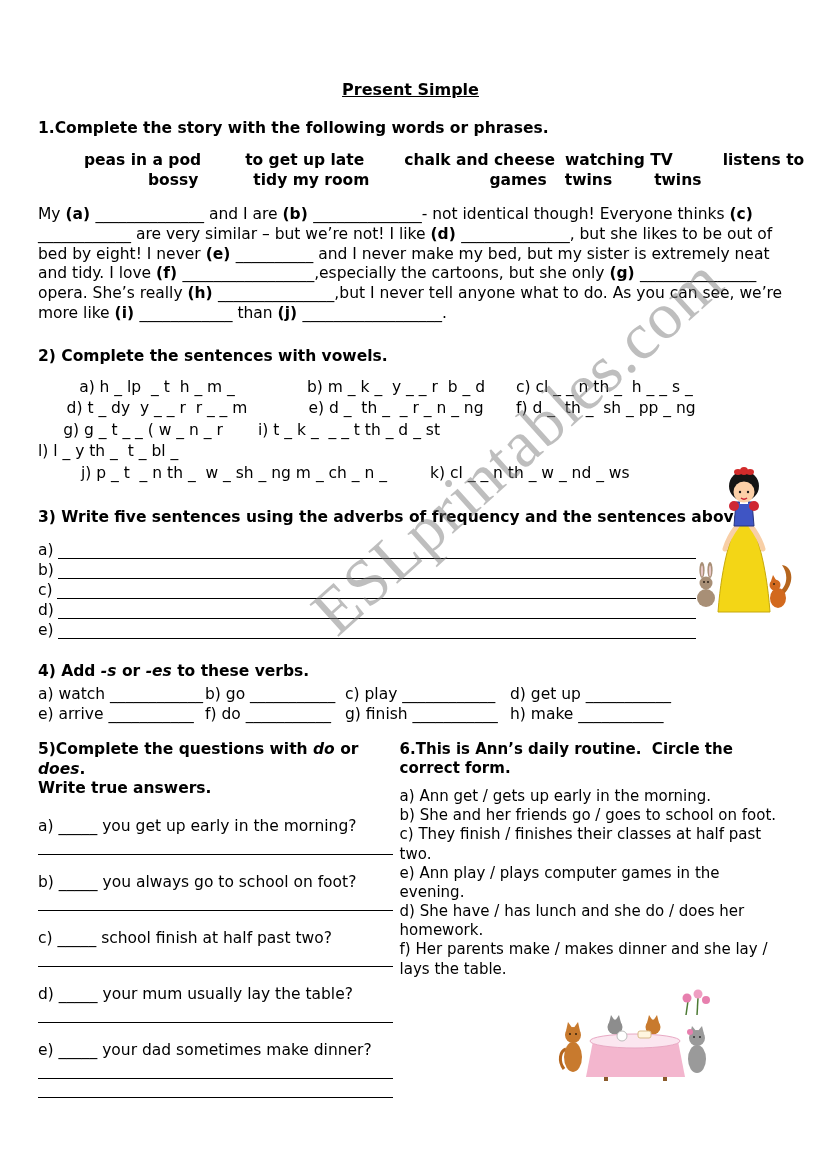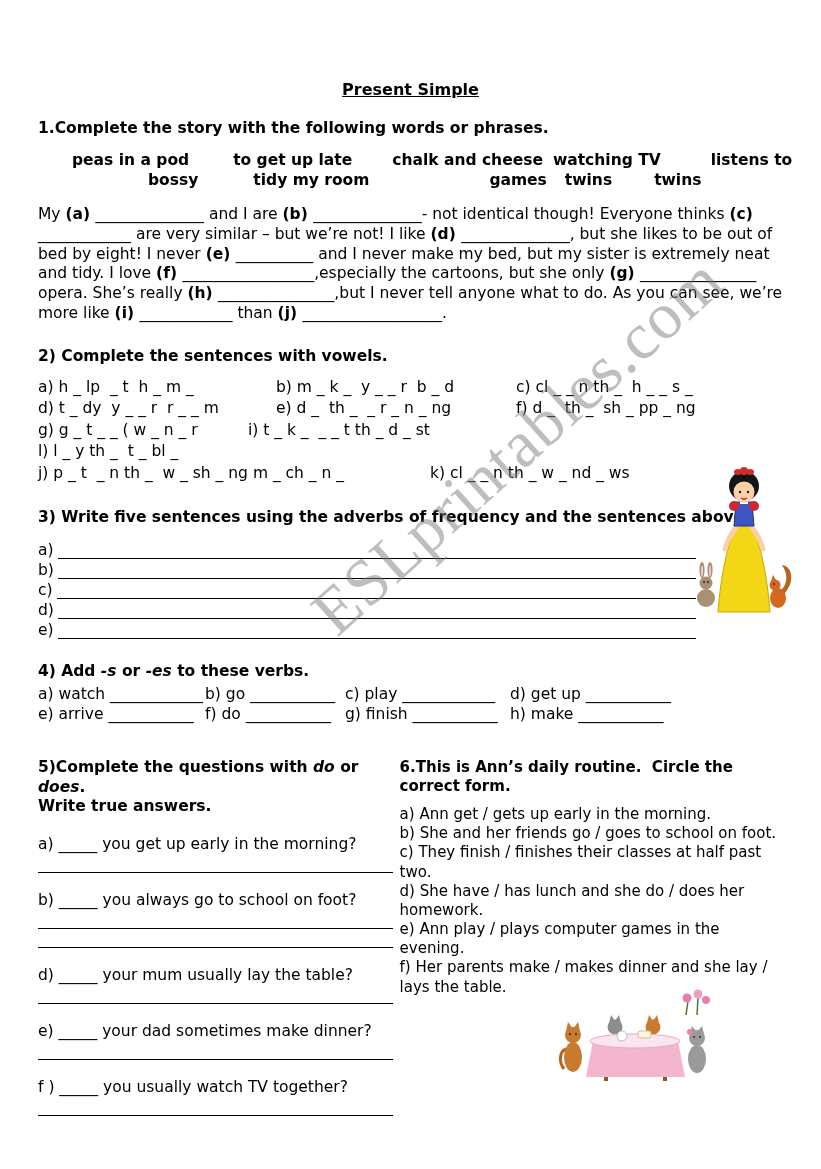--- a/index.html
+++ b/index.html
@@ -28,36 +28,36 @@
   .page { position: relative; padding: 80px 38px 11px 38px; z-index: 1; height: 100%; }
 
   .title { text-align: center; font-weight: bold; text-decoration: underline; font-size: 16px; }
 
   .h-bold { font-weight: bold; }
   .ex1-heading { margin-top: 20px; }
 
   .wordbank { margin-top: 13px; font-weight: bold; }
   .wb-row { display: flex; line-height: 20px; }
   .wb-row span { white-space: pre; }
-  .wb1 span:nth-child(1){ margin-left: 34px; }
+  .wb1 span:nth-child(1){ margin-left: 46px; }
   .wb1 span:nth-child(2){ margin-left: 44px; }
   .wb1 span:nth-child(3){ margin-left: 40px; }
   .wb1 span:nth-child(4){ margin-left: 10px; }
   .wb1 span:nth-child(5){ margin-left: 50px; }
   .wb2 span:nth-child(1){ margin-left: 110px; }
   .wb2 span:nth-child(2){ margin-left: 55px; }
   .wb2 span:nth-child(3){ margin-left: 120px; }
   .wb2 span:nth-child(4){ margin-left: 18px; }
   .wb2 span:nth-child(5){ margin-left: 42px; }
 
   .story { margin-top: 15px; width: 745px; line-height: 1.28; }
 
   .ex2-heading { margin-top: 23px; }
   .ex2 { margin-top: 12px; }
-  .ex2-row { display: flex; line-height: 21.5px; }
+  .ex2-row { display: flex; line-height: 21.5px; text-align: center; }
   .ex2-row span { white-space: pre; }
   .r12 span:nth-child(1){ width: 238px; }
   .r12 span:nth-child(2){ width: 240px; }
   .r3  span:nth-child(1){ width: 210px; }
   .r3  span:nth-child(2){ width: 202px; }
   .r4  span:nth-child(1){ width: 392px; }
 
   .ex3-heading { margin-top: 24px; }
   .ex3 { margin-top: 15px; }
   .ex3-line { display: flex; height: 20px; width: 658px; }
@@ -65,21 +65,21 @@
   .ex3-line .wline { flex: 1; border-bottom: 1.4px solid #000; margin: 0 0 2px 4px; }
 
   .ex4-heading { margin-top: 21px; }
   .ex4 { margin-top: 4px; }
   .ex4-row { display: flex; line-height: 20px; }
   .ex4-row span { white-space: pre; }
   .ex4-row span:nth-child(1){ width: 167px; }
   .ex4-row span:nth-child(2){ width: 140px; }
   .ex4-row span:nth-child(3){ width: 165px; }
 
-  .cols { display: flex; margin-top: 34px; }
+  .cols { display: flex; margin-top: 16px; }
   .col-left  { width: 357px; }
   .col-right { width: 386px; margin-left: 7px; font-size: 15px; }
   .h5 { font-weight: bold; line-height: 1.25; }
   .q   { margin-top: 17px; line-height: 20px; white-space: pre-wrap; }
   .ans { border-bottom: 1.4px solid #000; height: 19px; }
   .h6  { font-weight: bold; line-height: 1.25; white-space: pre-wrap; }
   .ex6-items { margin-top: 9px; }
   .ex6-item { line-height: 1.28; }
 
   .snowwhite { position: absolute; left: 694px; top: 464px; z-index: 2; }
@@ -183,37 +183,37 @@
   <div class="cols">
 
     <div class="col-left">
       <div class="h5"><span class="b">5)Complete the questions with </span><span class="bi">do</span><span class="b"> or </span><span class="bi">does</span><span class="b">.</span></div>
       <div class="h5">Write true answers.</div>
 
       <div class="q">a) _____ you get up early in the morning?</div>
       <div class="ans"></div>
       <div class="q">b) _____ you always go to school on foot?</div>
       <div class="ans"></div>
+      <div class="q">c) _____ school finish at half past two?</div>
       <div class="ans"></div>
       <div class="q">d) _____ your mum usually lay the table?</div>
       <div class="ans"></div>
       <div class="q">e) _____ your dad sometimes make dinner?</div>
       <div class="ans"></div>
-      <div class="q">f ) _____ you usually watch TV together?</div>
       <div class="ans"></div>
     </div>
 
     <div class="col-right">
       <div class="h6">6.This is Ann’s daily routine.  Circle the correct form.</div>
       <div class="ex6-items">
         <div class="ex6-item"><span>a) Ann </span><span class="i">get / gets</span><span> up early in the morning.</span></div>
         <div class="ex6-item"><span>b) She and her friends </span><span class="i">go / goes</span><span> to school on foot.</span></div>
         <div class="ex6-item"><span>c) They </span><span class="i">finish / finishes</span><span> their classes at half past two.</span></div>
+        <div class="ex6-item"><span>e) Ann </span><span class="i">play / plays</span><span> computer games in the evening.</span></div>
         <div class="ex6-item"><span>d) She </span><span class="i">have / has</span><span> lunch and she </span><span class="i">do / does</span><span> her homework.</span></div>
-        <div class="ex6-item"><span>e) Ann </span><span class="i">play / plays</span><span> computer games in the evening.</span></div>
         <div class="ex6-item"><span>f) Her parents </span><span class="i">make / makes</span><span> dinner and she </span><span class="i">lay / lays</span><span> the table.</span></div>
       </div>
     </div>
 
   </div>
 </div>
 
 <div class="snowwhite">
   <svg width="100" height="152" viewBox="0 0 100 152">
 

